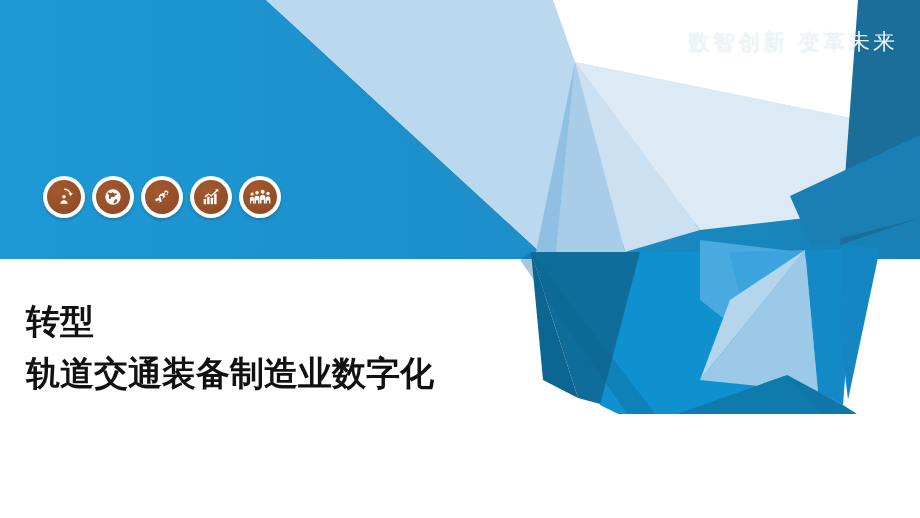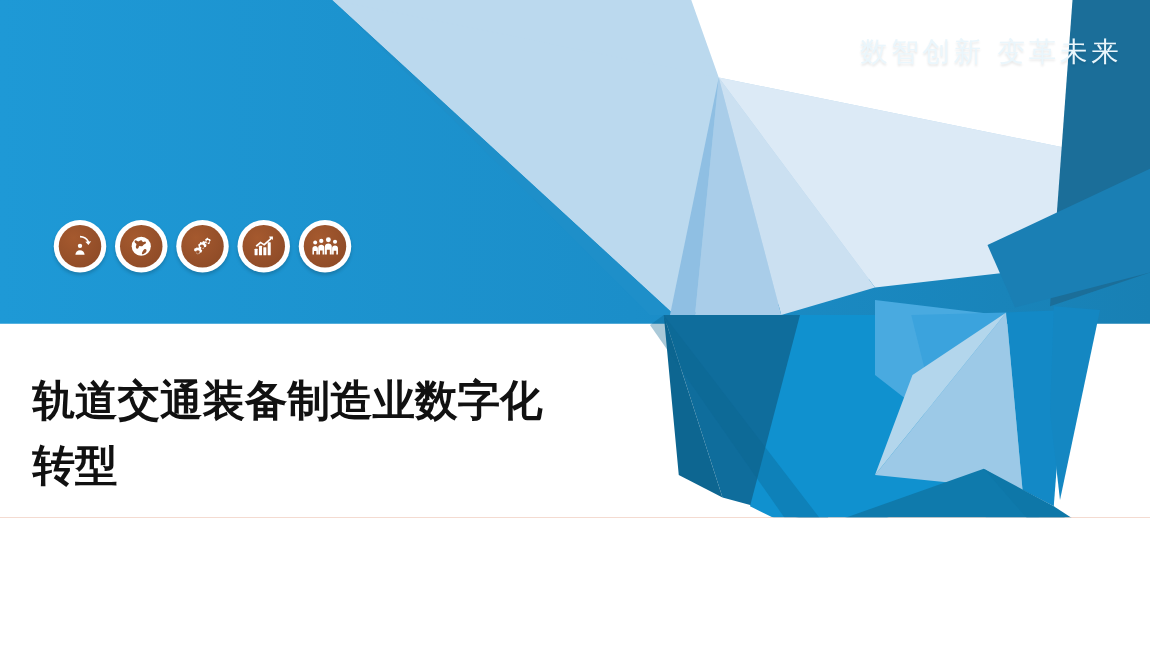--- a/index.html
+++ b/index.html
@@ -194,17 +194,17 @@
           <path d="M13.9 20.4v-8.3c0-1.7 1.6-3.0 3.5-3.0s3.5 1.3 3.5 3.0v8.3h-2v-4.8h-3v4.8z"></path>
           <circle cx="24.2" cy="7.4" r="2.1"></circle>
           <path d="M21.2 20.4v-6.6c0-1.4 1.3-2.6 3.0-2.6s3.0 1.2 3.0 2.6v6.6h-1.7v-3.9h-2.6v3.9z"></path>
         </svg>
       </span>
     </div>
 
   </div>
 
   <div id="title-block">
+    <div class="title-line">转型</div>
     <div class="title-line">轨道交通装备制造业数字化</div>
-    <div class="title-line">转型</div>
   </div>
 
 </div>
 
 </body></html>

